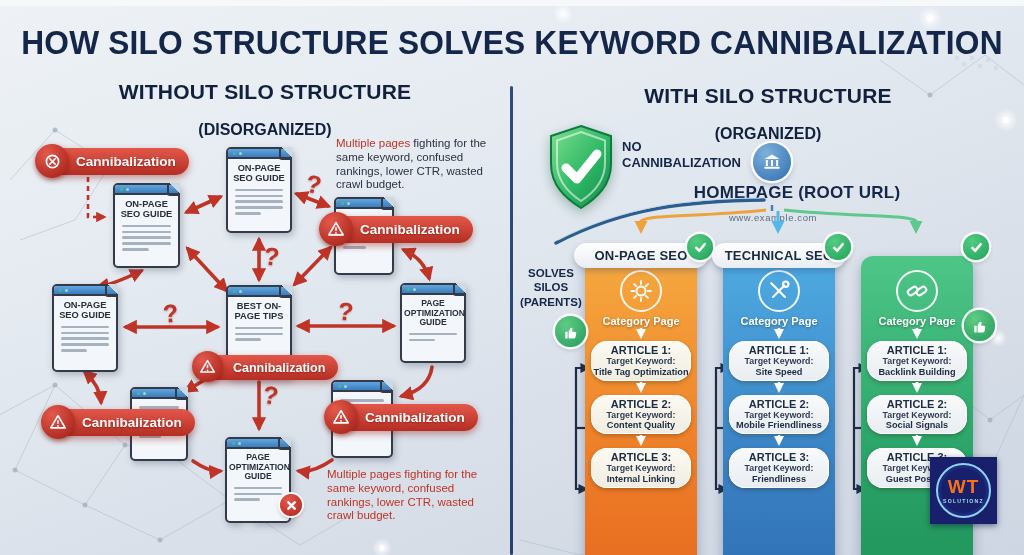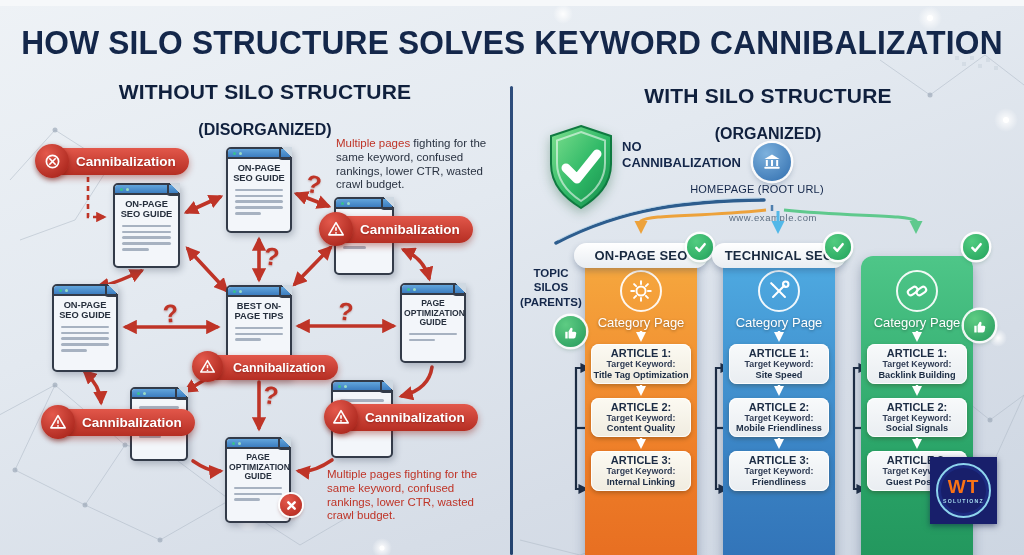--- a/index.html
+++ b/index.html
@@ -43,45 +43,45 @@
   .note{position:absolute;font-weight:400;font-size:11.5px;line-height:1.2;text-align:left;z-index:5;}
   .note .hl{color:#bf3427;}
   .note.dark{color:#2a3342;}
   .note.red{color:#bf3427;}
   
   .shield-wrap{position:absolute;left:545px;top:123px;filter:drop-shadow(0 4px 6px rgba(20,90,50,.35));}
   .shield-cap{position:absolute;left:622px;top:139px;font-weight:800;font-size:13px;color:#14274a;line-height:1.2;}
   .home-ico{position:absolute;left:753px;top:143px;width:38px;height:38px;border-radius:50%;
     background:radial-gradient(circle at 35% 28%,#7db1dd,#2f6dae);display:flex;align-items:center;
     justify-content:center;box-shadow:0 0 0 2.5px rgba(255,255,255,.9),0 3px 6px rgba(30,60,100,.4);}
-  .home-label{position:absolute;left:632px;top:183px;width:250px;text-align:center;font-weight:400;
-    font-size:11px;color:#14274a;letter-spacing:.2px;}
+  .home-label{position:absolute;left:672px;top:183px;width:250px;text-align:center;font-weight:700;
+    font-size:17px;color:#14274a;letter-spacing:.2px;}
   .home-url{position:absolute;left:648px;top:212px;width:250px;text-align:center;font-weight:400;
     font-size:9.5px;color:#5c6d80;letter-spacing:.6px;}
   .r-note{position:absolute;left:852px;top:147px;width:166px;font-weight:700;font-size:11px;
     line-height:1.28;color:#28313f;text-align:center;}
   .topic-label{position:absolute;left:512px;top:266px;width:78px;text-align:center;font-weight:800;
     font-size:11.5px;color:#14274a;line-height:1.25;}
   
   .silo{position:absolute;width:112px;height:373px;z-index:4;}
   .silo-body{position:absolute;left:0;right:0;top:13px;bottom:0;border-radius:12px;
     box-shadow:0 5px 12px rgba(40,60,95,.35);display:flex;flex-direction:column;align-items:center;
     padding-top:14px;}
   .silo.c1 .silo-body{background:linear-gradient(180deg,#f6a93f,#ee7e28 55%,#e4661e);}
   .silo.c2 .silo-body{background:linear-gradient(180deg,#4fabe2,#3a83c4 55%,#2e6cb2);}
   .silo.c3 .silo-body{background:linear-gradient(180deg,#4ec688,#2aa468 55%,#1f9058);}
   .silo-pill{position:absolute;left:-11px;right:-11px;top:0;height:25px;border-radius:13px;
     background:linear-gradient(#ffffff,#e9edf2);box-shadow:0 3px 6px rgba(40,60,95,.3);
     display:flex;align-items:center;justify-content:center;font-weight:800;font-size:13px;
     color:#19293f;letter-spacing:.2px;z-index:3;}
   .icon-ring{width:42px;height:42px;border:2.5px solid rgba(255,255,255,.92);border-radius:50%;
     display:flex;align-items:center;justify-content:center;flex:0 0 auto;}
-  .cat-label{color:#fff;font-weight:400;font-size:13px;margin-top:3px;text-shadow:0 1px 3px rgba(0,0,0,.4);}
+  .cat-label{color:#fff;font-weight:700;font-size:11px;margin-top:3px;text-shadow:0 1px 3px rgba(0,0,0,.4);}
   .varr{margin:1px 0;}
-  .article{width:100px;border-radius:8px;padding:3px 2px 4px;text-align:center;
+  .article{width:100px;border-radius:16px;padding:3px 2px 4px;text-align:center;
     background:linear-gradient(#fcfaf2,#f0ece0);
     box-shadow:inset 0 0 0 1px rgba(255,255,255,.85),0 2px 4px rgba(50,35,10,.3);}
   .silo.c2 .article,.silo.c3 .article{background:linear-gradient(#f8fafb,#e9edf1);}
   .a-title{font-weight:800;font-size:11px;color:#1c2c44;}
   .a-kw{font-weight:700;font-size:8.8px;color:#303d55;line-height:1.2;}
   .a-key{font-weight:800;font-size:9.2px;color:#1c2c44;line-height:1.1;}
   
   .chk{position:absolute;width:26px;height:26px;border-radius:50%;
     background:radial-gradient(circle at 35% 28%,#52cc80,#21a25b);
     box-shadow:0 0 0 2.5px rgba(255,255,255,.95),0 2px 5px rgba(25,95,55,.45);
@@ -455,21 +455,21 @@
       <rect x="4.6" y="9.6" width="2.4" height="7.2"></rect>
       <rect x="10.8" y="9.6" width="2.4" height="7.2"></rect>
       <rect x="17" y="9.6" width="2.4" height="7.2"></rect>
       <rect x="3" y="17.6" width="18" height="2.4" rx="0.6"></rect>
     </svg>
   </div>
   <div class="home-label">HOMEPAGE (ROOT URL)</div>
   <div class="home-url">www.example.com</div>
 
   <div class="topic-label">
-    <div>TOPIC</div>
+    <div>SOLVES</div>
     <div>SILOS</div>
     <div>(PARENTS)</div>
   </div>
 
   <div class="silo c1" style="left:585px;top:243px;">
     <div class="silo-pill">
         <span>ON-PAGE SEO</span>
       </div>
     <div class="chk" style="right:-16px;top:-9px;">
       <svg width="15" height="15" viewBox="0 0 18 18">

